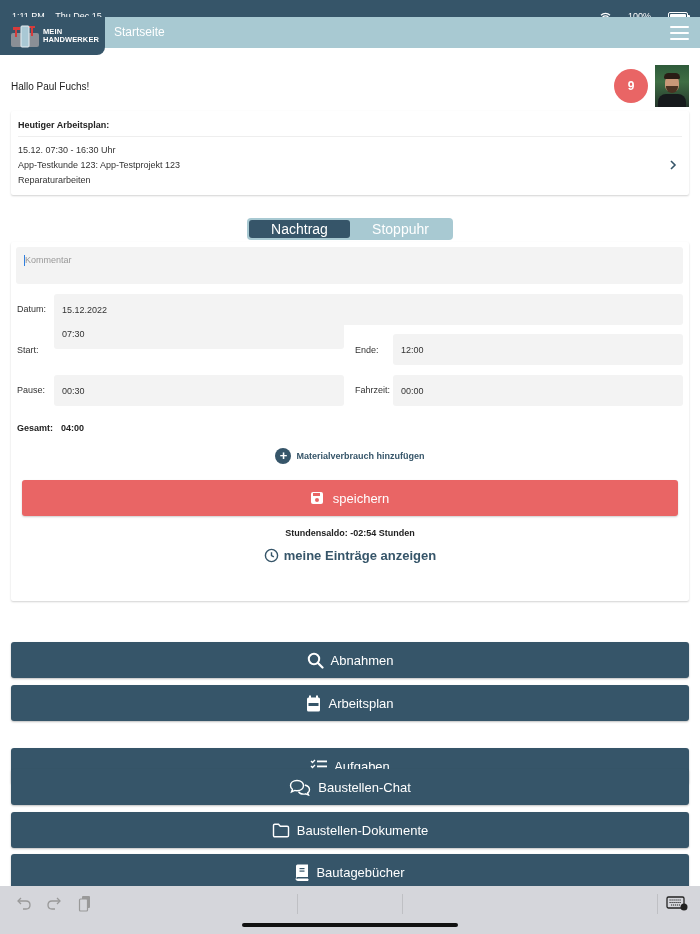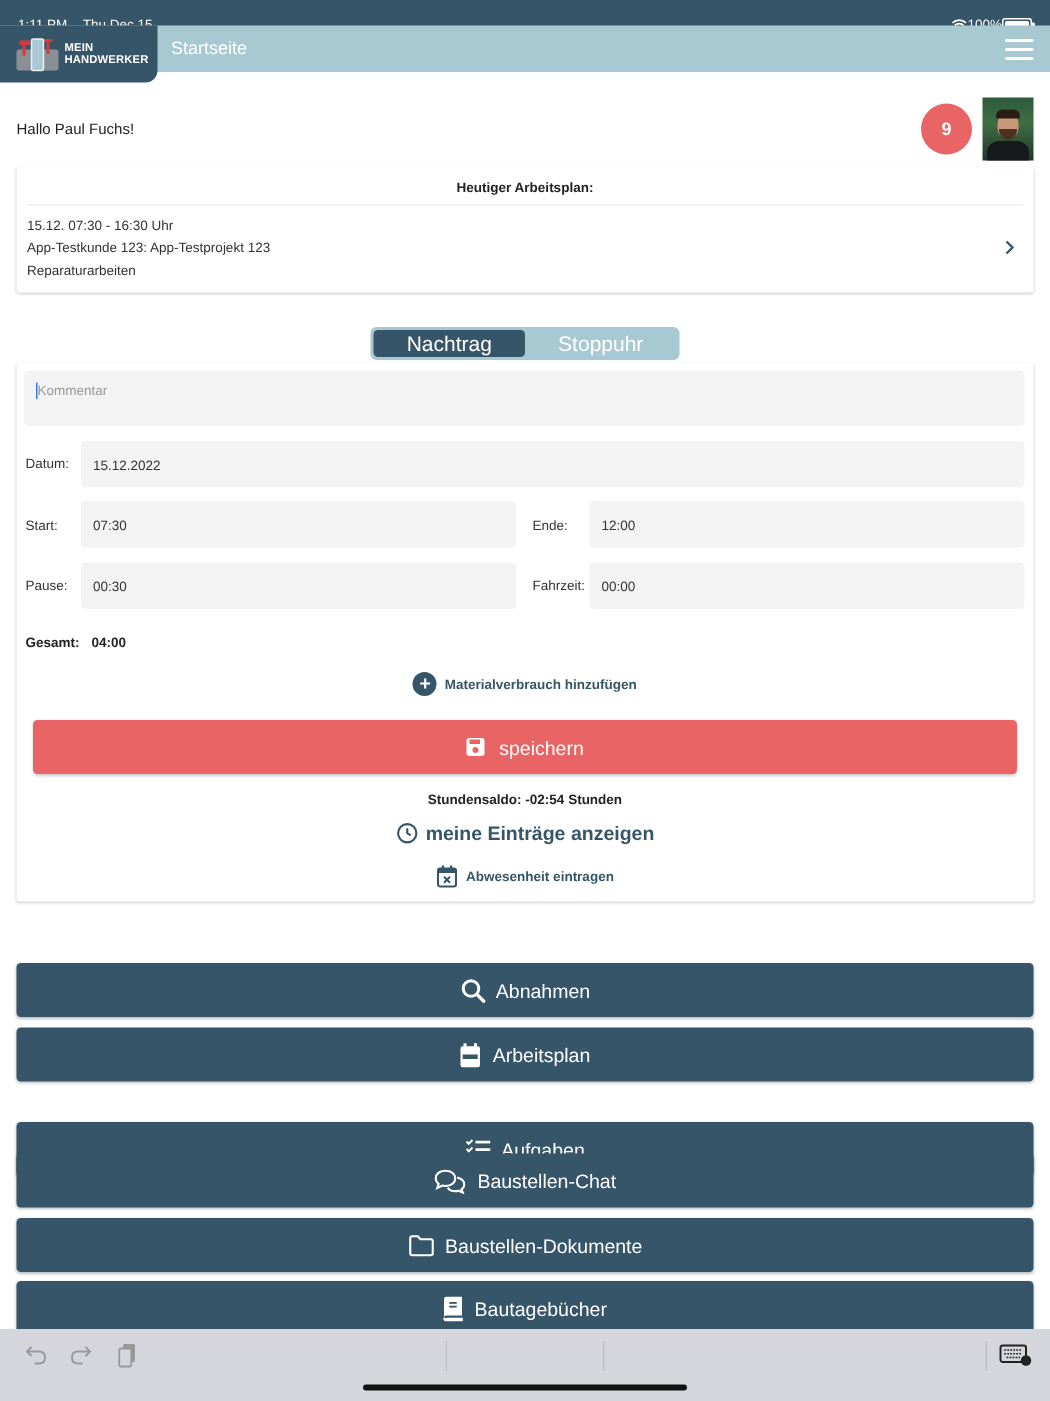--- a/index.html
+++ b/index.html
@@ -1,38 +1,38 @@
 <!DOCTYPE html>
 <html><head>
 <meta charset="utf-8">
 <style>
   * { box-sizing: border-box; margin: 0; padding: 0; }
   html, body { width: 700px; height: 934px; overflow: hidden; background: #ffffff; font-family: "Liberation Sans", sans-serif; color: #222; }
   .statusbar { position: absolute; top: 0; left: 0; width: 700px; height: 17px; background: #365569; color: #fff; font-size: 9px; display: flex; align-items: center; justify-content: space-between; padding: 16px 12px; }
   .statusbar .left span { margin-right: 8px; }
-  .statusbar .right { display: flex; align-items: center; gap: 0; }
+  .statusbar .right { display: flex; align-items: center; gap: 17px; }
   .battery { width: 20px; height: 9px; border: 1px solid #fff; border-radius: 2px; padding: 1px; position: relative; }
   .battery::after { content: ""; position: absolute; right: -3px; top: 2px; width: 2px; height: 3px; background: #fff; border-radius: 0 1px 1px 0; }
   .battery i { display: block; width: 100%; height: 100%; background: #fff; border-radius: 1px; }
   .navbar { position: absolute; top: 17px; left: 0; width: 700px; height: 31px; background: #a8c9d2; }
   .logo-tab { position: absolute; top: 17px; left: 0; width: 105px; height: 38px; background: #365569; border-bottom-right-radius: 8px; display: flex; align-items: center; padding-left: 10px; }
   .logo-text { color: #fff; font-size: 7.5px; font-weight: bold; line-height: 8px; margin-left: 3px; letter-spacing: 0.1px; }
   .nav-title { position: absolute; top: 25px; left: 114px; color: #fff; font-size: 12px; }
   .hamburger { position: absolute; top: 26px; left: 670px; width: 19px; height: 14px; display: flex; flex-direction: column; justify-content: space-between; cursor: pointer; }
   .hamburger span { display: block; height: 2px; background: #fff; border-radius: 1px; }
   .greeting { position: absolute; top: 81px; left: 11px; font-size: 10px; color: #222; }
   .badge { position: absolute; top: 69px; left: 614px; width: 34px; height: 34px; border-radius: 50%; background: #e96565; color: #fff; font-weight: bold; font-size: 12px; display: flex; align-items: center; justify-content: center; }
   .avatar { position: absolute; top: 65px; left: 655px; width: 34px; height: 42px; background: linear-gradient(180deg, #2e5a3a 0%, #3f6e44 40%, #24352b 100%); overflow: hidden; }
   .avatar .face { position: absolute; left: 10px; top: 10px; width: 14px; height: 17px; background: #c99878; border-radius: 45% 45% 40% 40%; }
   .avatar .hair { position: absolute; left: 9px; top: 8px; width: 16px; height: 6px; background: #2a1d15; border-radius: 6px 6px 2px 2px; }
   .avatar .beard { position: absolute; left: 11px; top: 21px; width: 12px; height: 7px; background: #4a3222; border-radius: 0 0 6px 6px; }
   .avatar .body { position: absolute; left: 3px; top: 29px; width: 28px; height: 15px; background: #161a1c; border-radius: 8px 8px 0 0; }
   .card { position: absolute; background: #fff; box-shadow: 0 1px 2px rgba(0,0,0,0.18); border-radius: 2px; }
   .plan-card { top: 111px; left: 11px; width: 678px; height: 84px; }
-  .plan-title { text-align: center; font-size: 9px; font-weight: bold; padding-top: 9px; height: 26px; border-bottom: 1px solid #eee; margin: 0 7px; }
+  .plan-title { text-align: left; font-size: 9px; font-weight: bold; padding-top: 9px; height: 26px; border-bottom: 1px solid #eee; margin: 0 7px; }
   .plan-body { padding: 6px 7px; font-size: 9px; line-height: 15px; color: #333; }
   .plan-chevron { position: absolute; right: 12px; top: 47px; font-size: 14px; color: #365569; cursor: pointer; }
   .segment { position: absolute; top: 218px; left: 247px; width: 206px; height: 22px; background: #a8c9d2; border-radius: 4px; display: flex; padding: 2px; }
   .segment div { flex: 1; font-size: 14px; display: flex; align-items: center; justify-content: center; border-radius: 3px; cursor: pointer; }
   .seg-active { background: #365569; color: #fff; }
   .seg-inactive { color: #fff; }
   .form-card { top: 242px; left: 11px; width: 678px; height: 359px; }
   .field { position: absolute; background: #f3f3f3; border-radius: 3px; font-size: 9px; color: #333; display: flex; align-items: center; padding-left: 8px; }
   .comment { top: 5px; left: 5px; width: 667px; height: 37px; align-items: flex-start; padding-top: 8px; color: #999; }
   .comment .caret { display: inline-block; width: 1px; height: 11px; background: #2f7fe0; margin-right: 0; vertical-align: -2px; }
@@ -131,21 +131,21 @@
 <div class="card form-card">
   <div class="field comment">
     <span class="caret"></span>
       <span>Kommentar</span>
   </div>
 
   <div class="lbl" style="top:62px;left:6px;">Datum:</div>
   <div class="field" style="top:52px;left:43px;width:629px;height:31px;">15.12.2022</div>
 
   <div class="lbl" style="top:103px;left:6px;">Start:</div>
-  <div class="field" style="top:92px;left:43px;width:290px;height:31px;text-align:center;">07:30</div>
+  <div class="field" style="top:76px;left:43px;width:290px;height:31px;text-align:center;">07:30</div>
   <div class="lbl" style="top:103px;left:344px;">Ende:</div>
   <div class="field" style="top:92px;left:382px;width:290px;height:31px;">12:00</div>
 
   <div class="lbl" style="top:143px;left:6px;">Pause:</div>
   <div class="field" style="top:133px;left:43px;width:290px;height:31px;text-align:center;">00:30</div>
   <div class="lbl" style="top:143px;left:344px;">Fahrzeit:</div>
   <div class="field" style="top:133px;left:382px;width:290px;height:31px;">00:00</div>
 
   <div class="gesamt">
     <span>Gesamt:</span><span>04:00</span>
@@ -164,30 +164,20 @@
   <div class="saldo">Stundensaldo: -02:54 Stunden</div>
 
   <div class="entries">
     <svg width="15" height="15" viewBox="0 0 16 16">
         <circle cx="8" cy="8" r="6.5" stroke="#365569" stroke-width="1.5" fill="none"></circle>
         <path d="M8 4.5 L8 8 L10.5 9.5" stroke="#365569" stroke-width="1.5" fill="none"></path>
       </svg>
     <span>meine Einträge anzeigen</span>
   </div>
 
-  <div class="absence">
-    <svg width="14" height="16" viewBox="0 0 14 16">
-        <rect x="1" y="3" width="12" height="12" rx="1.5" stroke="#365569" stroke-width="1.4" fill="none"></rect>
-        <rect x="1" y="3" width="12" height="3" fill="#365569"></rect>
-        <rect x="3.5" y="1" width="1.5" height="3" fill="#365569"></rect>
-        <rect x="9" y="1" width="1.5" height="3" fill="#365569"></rect>
-        <path d="M5 8.5 L9 12.5 M9 8.5 L5 12.5" stroke="#365569" stroke-width="1.3"></path>
-      </svg>
-    <span>Abwesenheit eintragen</span>
-  </div>
 </div>
 
 <div class="menu-btn" style="top:642px;">
   <svg width="17" height="17" viewBox="0 0 17 17">
       <circle cx="7" cy="7" r="5.2" stroke="#fff" stroke-width="2" fill="none"></circle>
       <path d="M11 11 L15.5 15.5" stroke="#fff" stroke-width="2.2" stroke-linecap="round"></path>
     </svg>
   <span>Abnahmen</span>
 </div>
 <div class="menu-btn" style="top:685px;">

